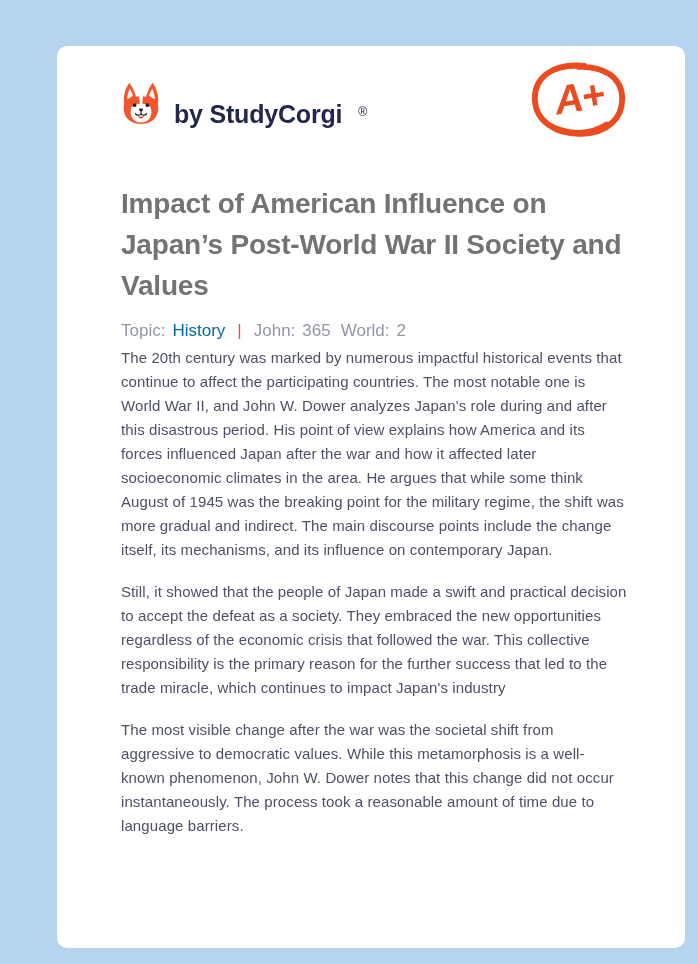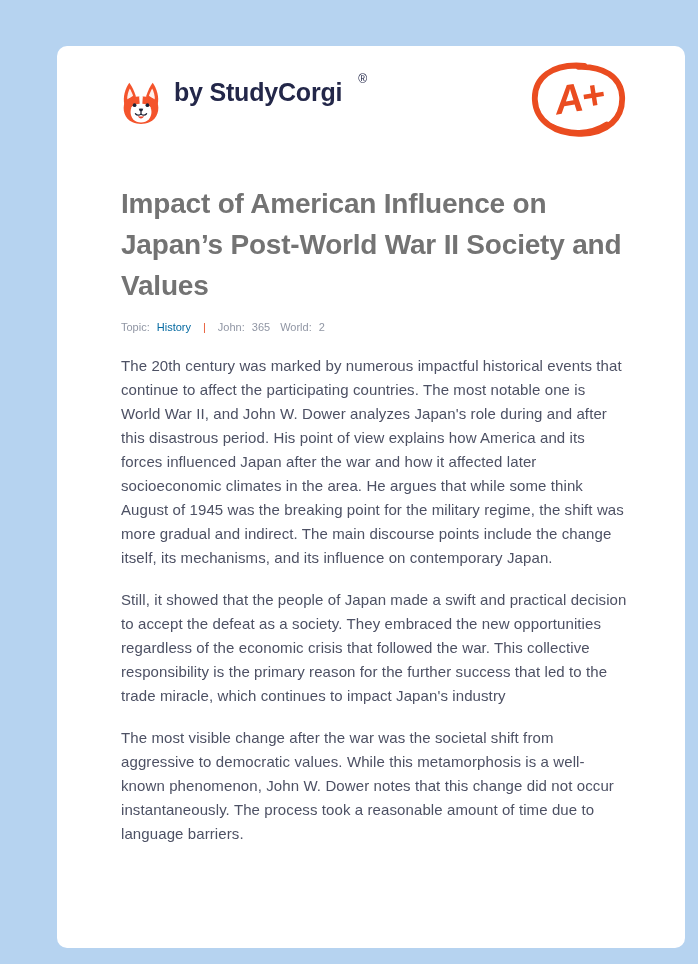--- a/index.html
+++ b/index.html
@@ -26,21 +26,21 @@
     padding: 16px 58px 0 64px;
   }
   
   .header-row {
     display: flex;
     justify-content: space-between;
     align-items: flex-start;
   }
   .brand {
     display: flex;
-    align-items: flex-start;
+    align-items: flex-end;
     gap: 13px;
     margin-top: 18px;
     cursor: pointer;
   }
   .corgi-svg { width: 40px; height: 47px; display: block; }
   .brand-text {
     font-size: 25px;
     font-weight: 700;
     color: #232749;
     letter-spacing: -0.2px;
@@ -79,21 +79,21 @@
   h1.title {
     margin: 45px 0 0 0;
     font-size: 28px;
     line-height: 41px;
     font-weight: 700;
     color: #737373;
     letter-spacing: -0.2px;
   }
   .meta {
     margin-top: 15px;
-    font-size: 11px;
+    font-size: 17px;
     color: #9096a4;
     display: flex;
     align-items: center;
     gap: 7px;
   }
   .meta .topic-link {
     color: #0369a1;
     font-weight: 400;
     text-decoration: none;
     cursor: pointer;
@@ -104,21 +104,21 @@
   }
   .meta .pair { margin-left: 3px; }
   h2.section-heading {
     margin: 28px 0 0 0;
     font-size: 19px;
     font-weight: 700;
     color: #2e3150;
     letter-spacing: -0.1px;
   }
   p.body-text {
-    margin: 21px 0 0 0;
+    margin: 5px 0 0 0;
     font-size: 15px;
     line-height: 24px;
     color: #4d5164;
     letter-spacing: 0.1px;
   }
   p.body-text + h2.section-heading { margin-top: 30px; }
   p.body-text + p.body-text { margin-top: 18px; }
 </style>
 </head>
 <body>

